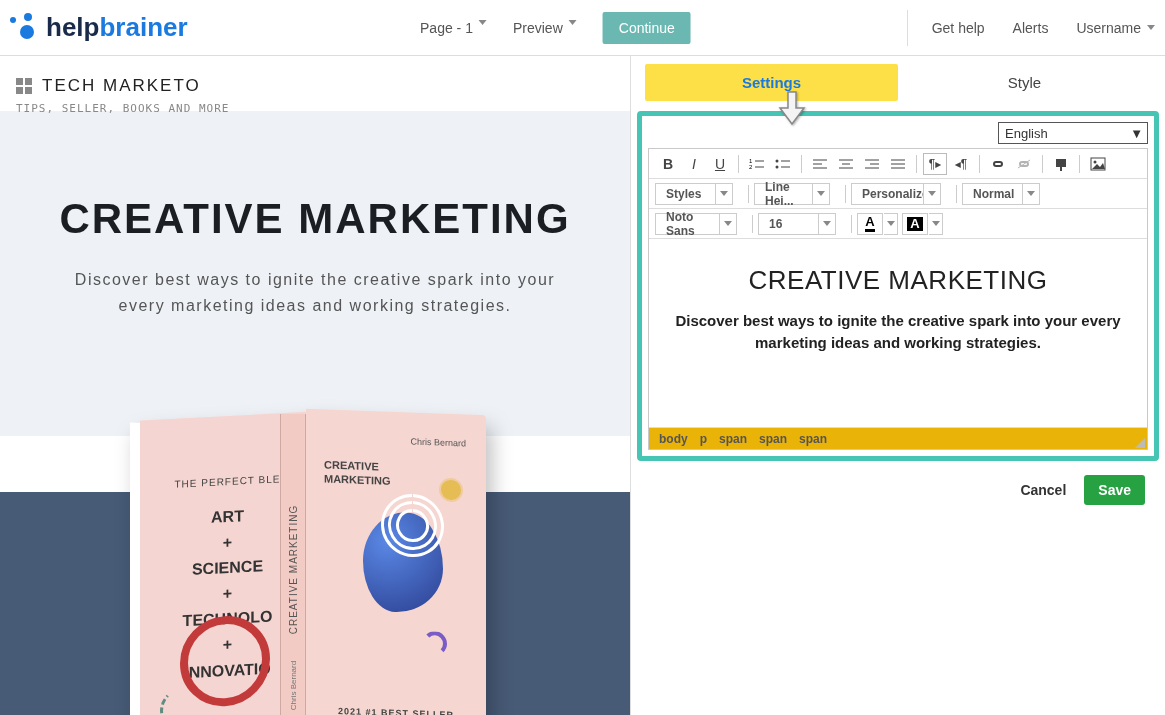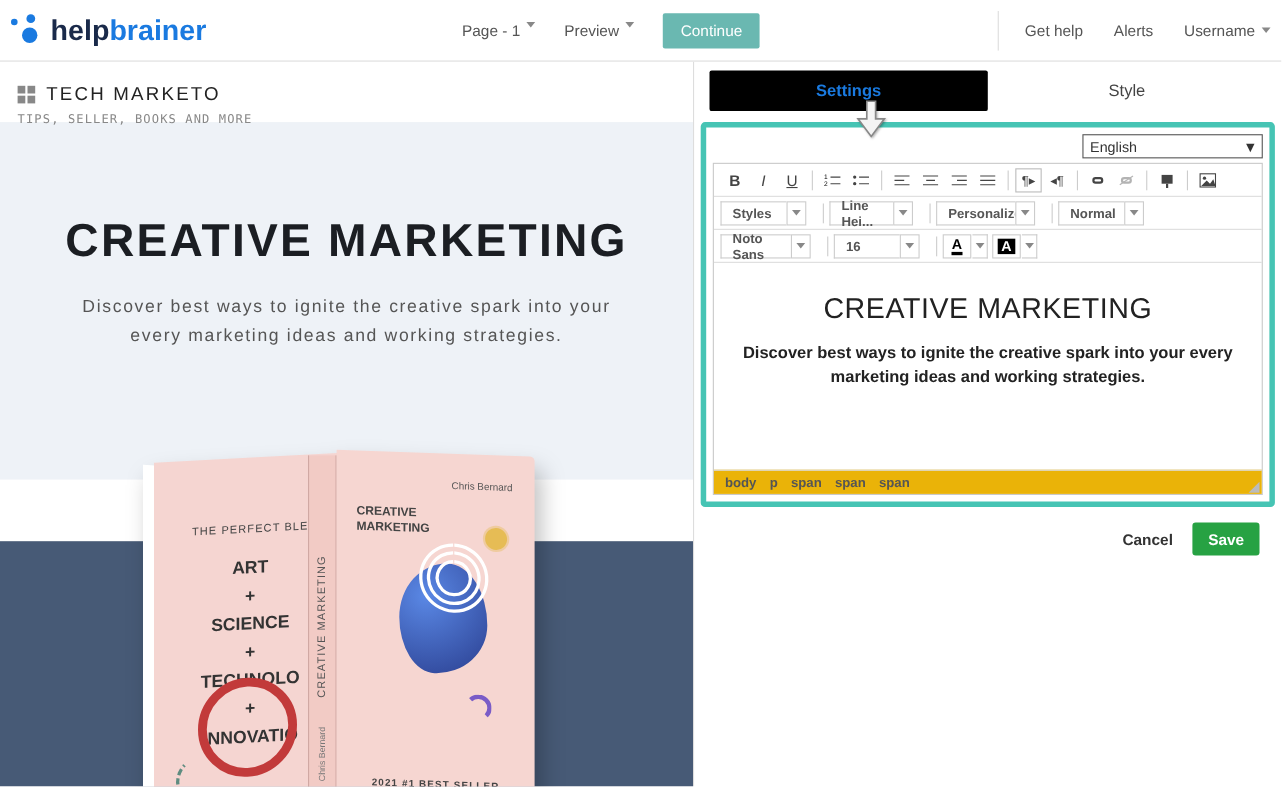--- a/index.html
+++ b/index.html
@@ -291,38 +291,38 @@
   }
   .tabs .tab{
     flex:1;
     text-align:center;
     padding: 10px 0;
     cursor:pointer;
     font-size:15px;
     color:#444;
   }
   .tabs .tab.active{
-    background:#000000;
+    background:#fde047;
     color:#1a7ae0;
     font-weight:600;
     border-radius:2px;
   }
   .editor-frame{
     margin: 10px 6px 0 6px;
     border:5px solid #46c4b4;
     border-radius:4px;
     padding:6px;
     background:#fff;
   }
   .lang-row{
     display:flex; justify-content:flex-end;
     margin-bottom:4px;
   }
   .lang-select{
-    width:164px;
+    width:150px;
     border:1px solid #555;
     height:22px;
     font-size:13px;
     display:flex;align-items:center;justify-content:space-between;
     padding:0 4px 0 6px;
     cursor:pointer;
     background:#fff;
   }
   .rt {
     border:1px solid #c9c9c9;

